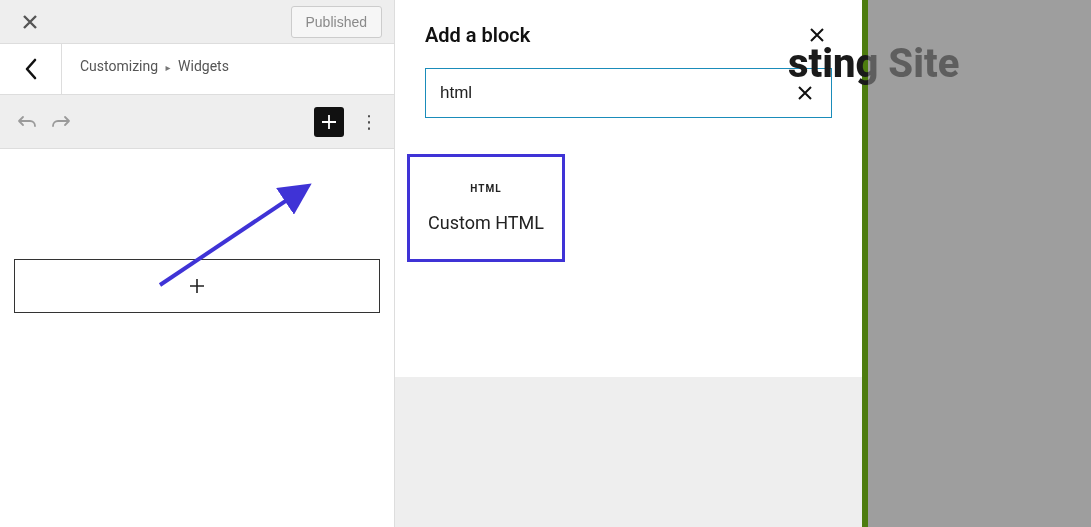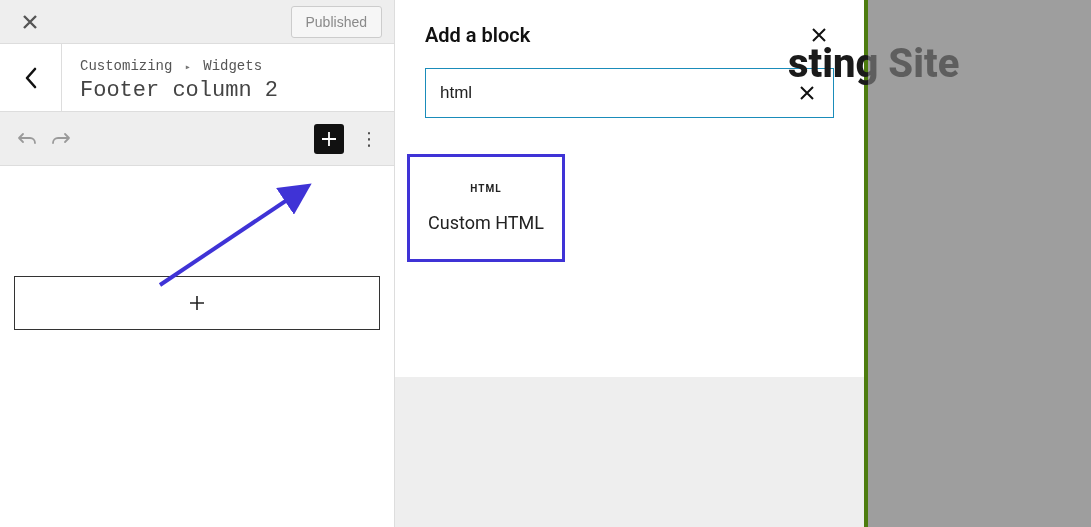--- a/index.html
+++ b/index.html
@@ -50,22 +50,21 @@
     .back-col {
       width: 62px;
       display: flex;
       align-items: center;
       justify-content: center;
       border-right: 1px solid #ddd;
       cursor: pointer;
     }
     .crumb-col {
       flex: 1;
-      padding: 14px 18px 8px;
-      font-family: Liberation Mono, monospace;
+      padding: 14px 18px 16px;
     }
     .crumb-line {
       font-size: 14px;
       color: #555;
       margin-bottom: 4px;
     }
     .crumb-line .caret {
       margin: 0 4px;
       font-size: 10px;
       color: #777;
@@ -130,21 +129,21 @@
       height: 120px;
       pointer-events: none;
     }
     
     .popover {
       position: absolute;
       left: 395px; top: 0;
       width: 473px;
       height: 527px;
       background: #fff;
-      border-right: 4px solid #4d7c0f;
+      border-right: 6px solid #4d7c0f;
     }
     .pop-header {
       display: flex;
       align-items: center;
       justify-content: space-between;
       padding: 20px 30px 10px;
     }
     .pop-title {
       font-size: 20px;
       font-weight: 600;
@@ -284,21 +283,20 @@
             <path d="M11 2 L3 11 L11 20" stroke="#111" stroke-width="2.6" fill="none" stroke-linecap="round" stroke-linejoin="round"></path>
           </svg>
       </span>
     </div>
     <div class="crumb-col">
       <div class="crumb-line">
         <span>Customizing</span>
         <span class="caret">▸</span>
         <span>Widgets</span>
       </div>
-      <div class="section-title">Footer column 2</div>
     </div>
   </div>
 
   <div class="toolbar">
     <div class="tb-icon">
       <span>
         <svg width="20" height="16" viewBox="0 0 20 16">
             <path d="M6 3 L2 7 L6 11 M2 7 H13 A5 5 0 0 1 18 12" stroke="#9a9a9a" stroke-width="1.8" fill="none" stroke-linecap="round" stroke-linejoin="round"></path>
           </svg>
       </span>

